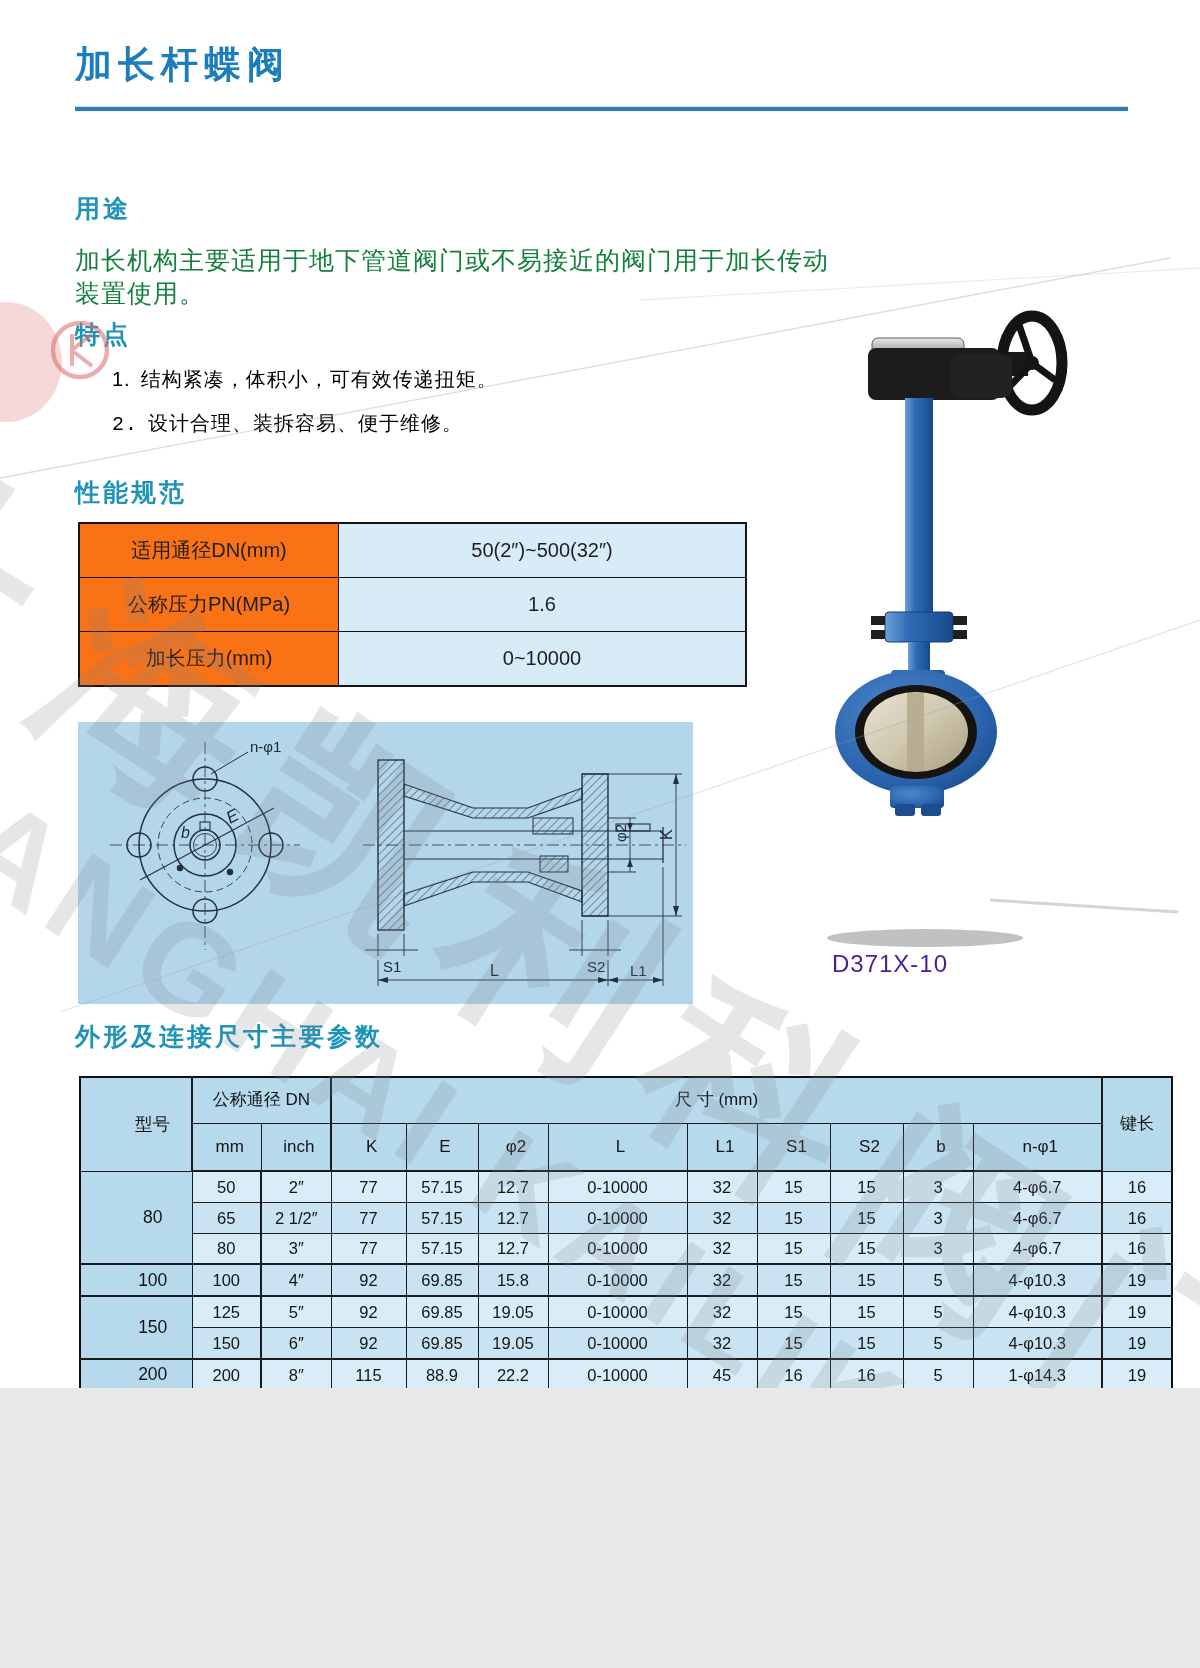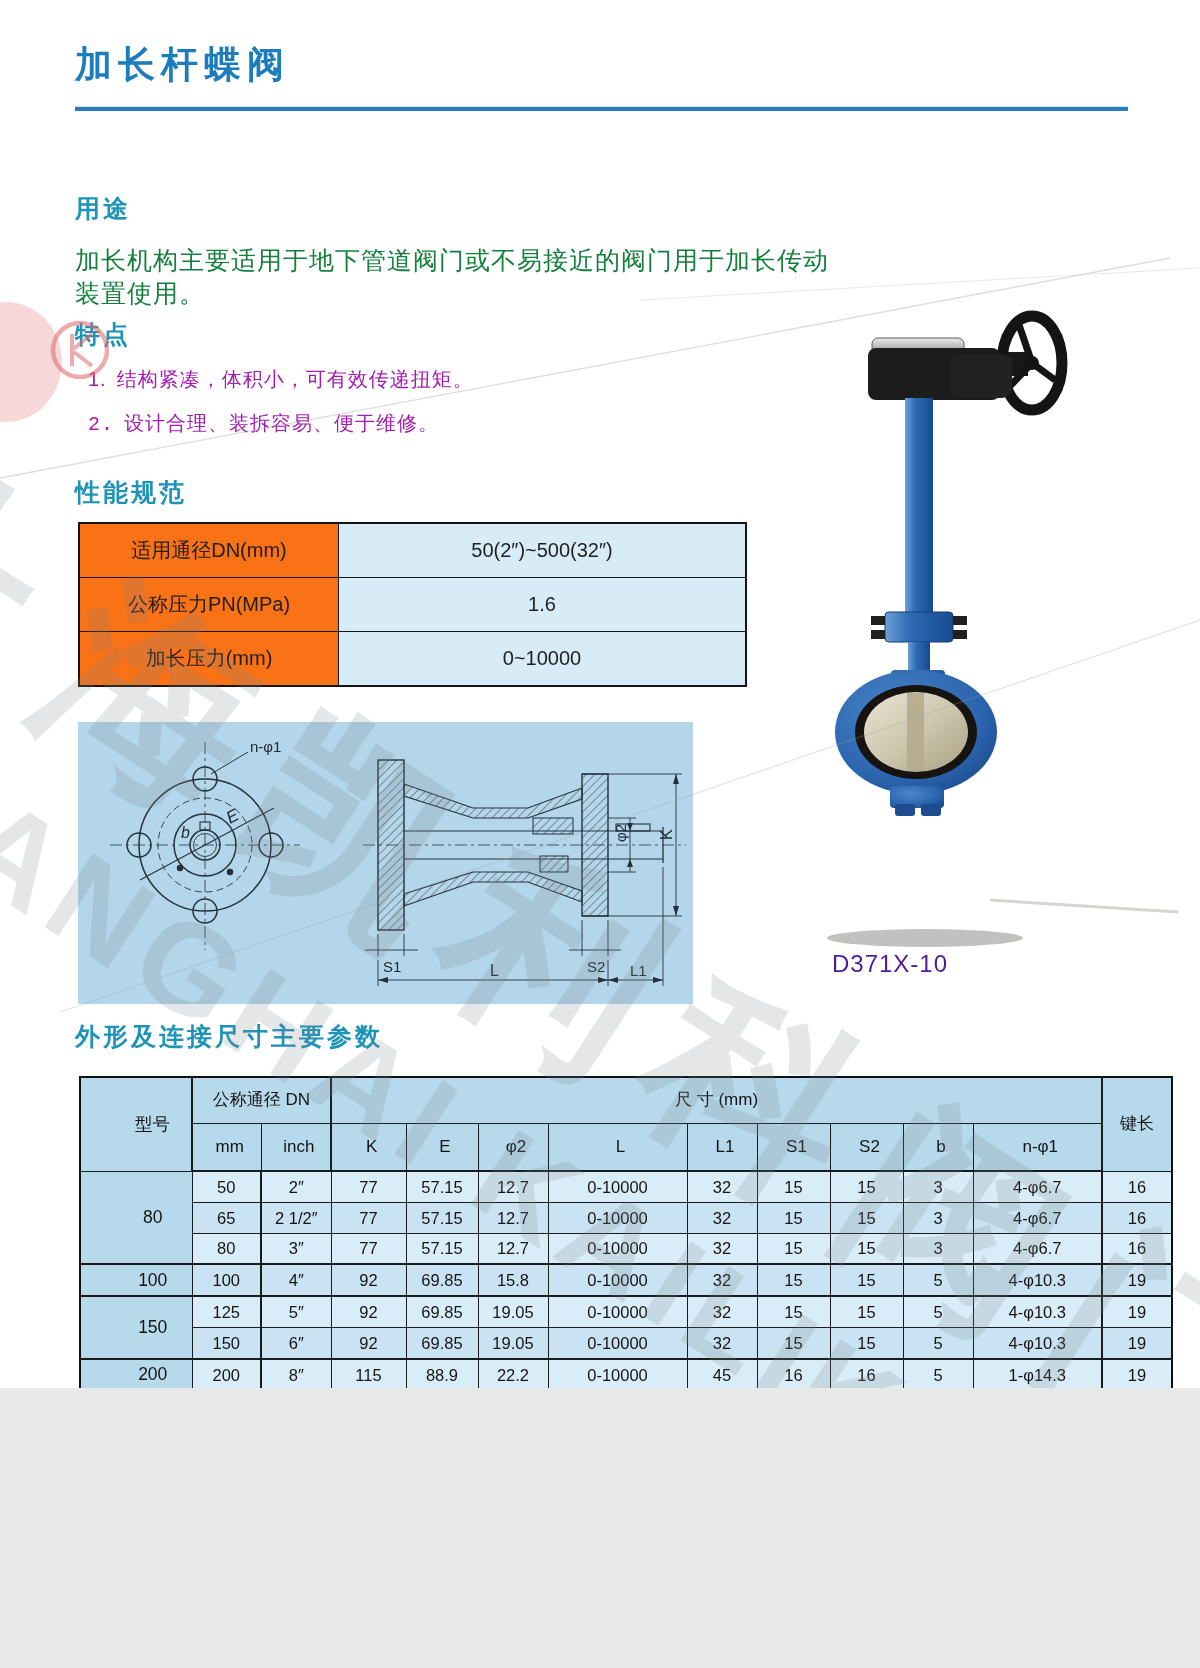--- a/index.html
+++ b/index.html
@@ -6,21 +6,21 @@
   .page{position:relative;width:1200px;height:1388px;background:#ffffff;overflow:hidden;
         font-family:"Liberation Sans","DejaVu Sans",sans-serif;color:#222;margin:0 auto;}
 
   
   .doc-title{position:absolute;left:75px;top:40px;font-size:37px;font-weight:bold;
              color:#1c7dbd;letter-spacing:6px;}
   .title-rule{position:absolute;left:75px;top:106px;width:1053px;height:4px;background:#2a7cba;
               border-top:1px solid #cfe4f3;}
   .sec-head{position:absolute;font-size:25px;font-weight:bold;color:#1d93b8;letter-spacing:3px;}
   .body-text{position:absolute;font-size:25px;color:#15803d;letter-spacing:1px;}
-  .feature-item{position:absolute;font-size:20px;color:#a21caf;letter-spacing:1px;}
+  .feature-item{position:absolute;font-size:20px;color:#000000;letter-spacing:1px;margin-left:24px;}
   .feature-item .num{margin-right:10px;}
 
   
   .spec-table{position:absolute;left:78px;top:522px;border-collapse:collapse;
               border:2.5px solid #141414;}
   .spec-table td{border:1.6px solid #141414;height:53px;font-size:20px;text-align:center;
                  vertical-align:middle;padding:0 8px;color:#1e1e1e;}
   .spec-table .lbl{width:242px;background:#f97316;}
   .spec-table .val{width:390px;background:#d8ecf8;}
 

